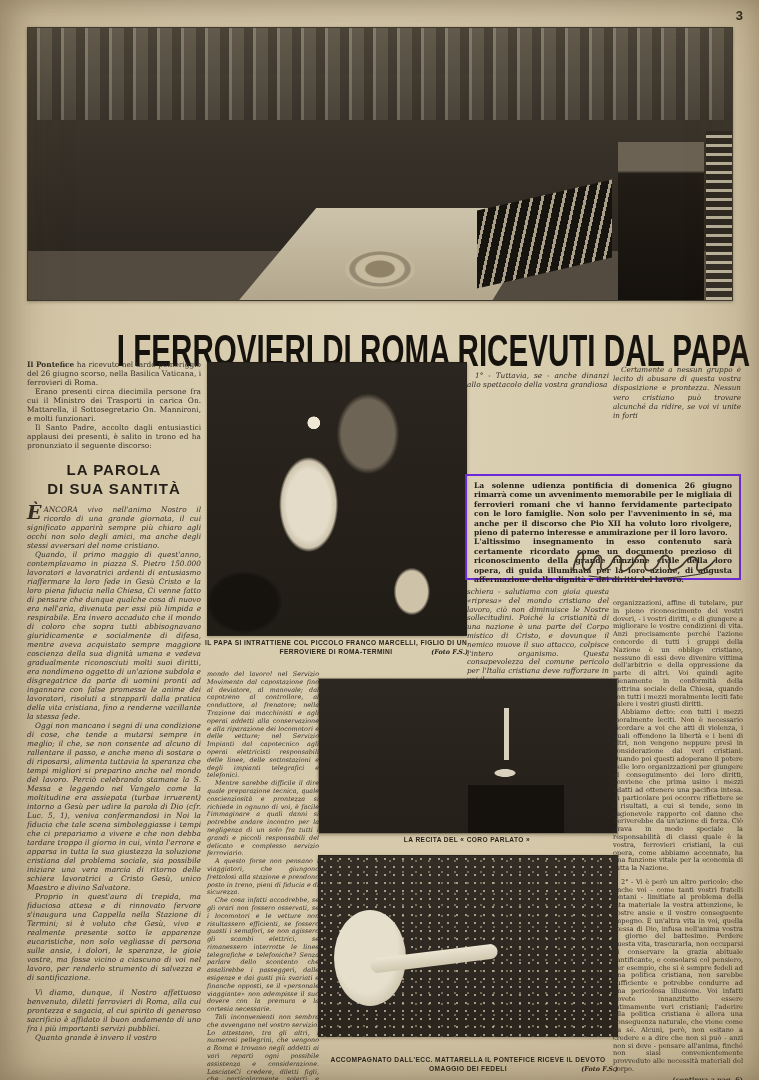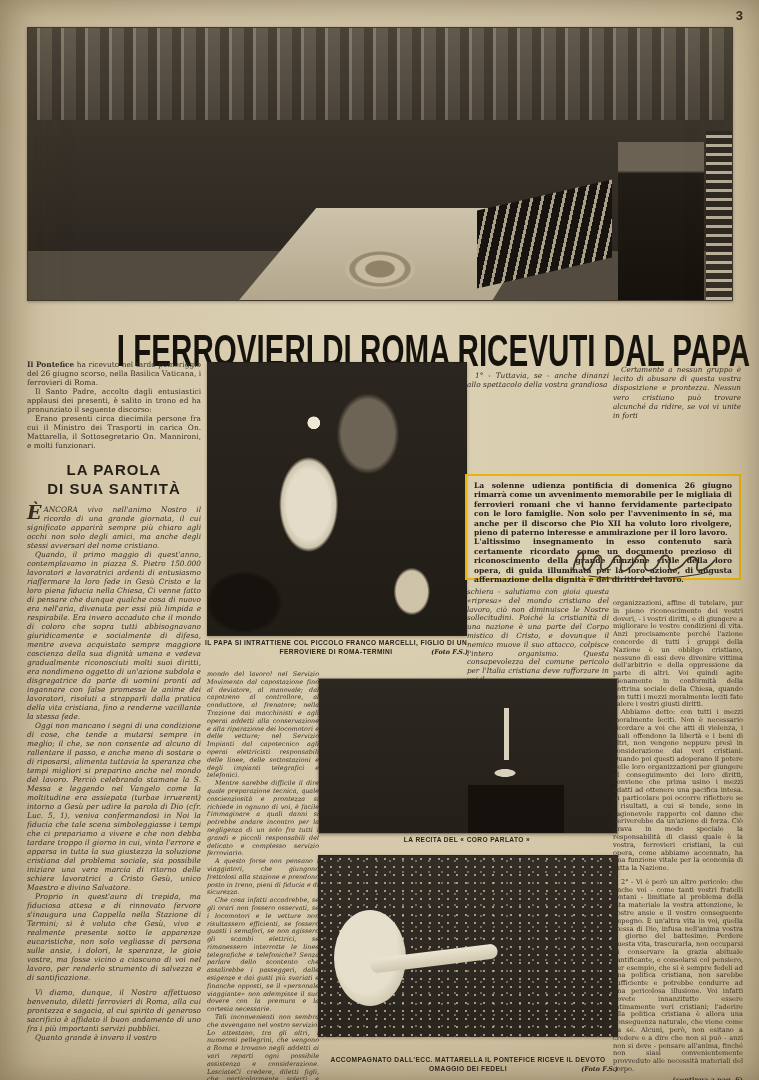--- a/index.html
+++ b/index.html
@@ -92,21 +92,21 @@
   .col2{left:207px;top:671px;width:112px;height:392px;font-size:6.4px;line-height:7.8px;font-style:italic;}
   .col3-top{left:467px;top:365px;width:142px;font-size:7.4px;line-height:9.4px;font-style:italic;}
   .col4-top{left:613px;top:365px;width:128px;font-size:7.2px;line-height:9.2px;font-style:italic;}
   .col3-mid{left:467px;top:588px;width:142px;font-size:7.2px;line-height:8.8px;font-style:italic;}
   .col4-bottom{left:613px;top:600px;width:130px;height:492px;font-size:6.6px;line-height:7.8px;}
   .gap-before{margin-top:6px !important;}
   .dropcap{float:left;font-size:19px;line-height:15px;font-style:italic;margin:0 2px 0 0;font-weight:bold;}
   .continua{text-align:right !important;font-weight:bold;margin-top:3px !important;}
 
   
-  .papal-box{left:465px;top:474px;width:276px;height:106px;border:2px solid #eab308;background:rgba(224,214,190,.35);
+  .papal-box{left:465px;top:474px;width:276px;height:106px;border:2px solid #6d28d9;background:rgba(224,214,190,.35);
     padding:5px 7px;box-sizing:border-box;}
   .papal-box p{margin:0;text-align:justify;font-weight:bold;font-size:7.6px;line-height:9.4px;color:#26211a;}
   .signature{position:absolute;right:10px;bottom:-6px;width:170px;height:44px;pointer-events:none;}
 
   
   .caption{font-family:"Liberation Sans",sans-serif;font-weight:bold;font-size:6.6px;line-height:8.6px;
     letter-spacing:.4px;text-align:center;color:#2a241d;}
   .pope-caption{left:202px;top:639px;width:268px;}
   .coro-caption{left:318px;top:836px;width:298px;}
   .bottom-caption{left:316px;top:1039px;width:304px;}
@@ -128,22 +128,22 @@
     <div class="layer tp-medallion"></div>
     <div class="layer tp-ramp"></div>
     <div class="layer tp-dais"></div>
     <div class="layer tp-guards"></div>
   </div>
 
   <h1 class="abs headline"><span class="headline-inner">I FERROVIERI DI ROMA RICEVUTI DAL PAPA</span></h1>
 
   <div class="abs col col1">
     <p class="roman"><b>Il Pontefice</b><span> ha ricevuto nel tardo pomeriggio del 26 giugno scorso, nella Basilica Vaticana, i ferrovieri di Roma.</span></p>
+    <p class="roman indent">Erano presenti circa diecimila persone fra cui il Ministro dei Trasporti in carica On. Mattarella, il Sottosegretario On. Mannironi, e molti funzionari.</p>
     <p class="roman indent">Il Santo Padre, accolto dagli entusiastici applausi dei presenti, è salito in trono ed ha pronunziato il seguente discorso:</p>
-    <p class="roman indent">Erano presenti circa diecimila persone fra cui il Ministro dei Trasporti in carica On. Mattarella, il Sottosegretario On. Mannironi, e molti funzionari.</p>
     <h2 class="section-heading">
       <span>LA PAROLA</span><br>
       <span>DI SUA SANTITÀ</span>
     </h2>
     <div class="speech">
       <p><span class="dropcap">È</span><span>ANCORA vivo nell'animo Nostro il ricordo di una grande giornata, il cui significato apparirà sempre più chiaro agli occhi non solo degli amici, ma anche degli stessi avversari del nome cristiano.</span></p>
       <p class="indent">Quando, il primo maggio di quest'anno, contemplavamo in piazza S. Pietro 150.000 lavoratori e lavoratrici ardenti di entusiasmo riaffermare la loro fede in Gesù Cristo e la loro piena fiducia nella Chiesa, Ci venne fatto di pensare che dunque qualche cosa di nuovo era nell'aria, divenuta per essi più limpida e respirabile. Era invero accaduto che il mondo di coloro che sopra tutti abbisognavano giuridicamente e socialmente di difesa, mentre aveva acquistato sempre maggiore coscienza della sua dignità umana e vedeva gradualmente riconosciuti molti suoi diritti, era nondimeno oggetto di un'azione subdola e disgregatrice da parte di uomini pronti ad ingannare con false promesse le anime dei lavoratori, risoluti a strapparli dalla pratica della vita cristiana, fino a renderne vacillante la stessa fede.</p>
       <p class="indent">Oggi non mancano i segni di una condizione di cose, che tende a mutarsi sempre in meglio; il che, se non consente ad alcuno di rallentare il passo, e anche meno di sostare o di riposarsi, alimenta tuttavia la speranza che tempi migliori si preparino anche nel mondo del lavoro. Perciò celebrando stamane la S. Messa e leggendo nel Vangelo come la moltitudine era assiepata (turbae irruerent) intorno a Gesù per udire la parola di Dio (cfr. Luc. 5, 1), veniva confermandosi in Noi la fiducia che tale scena simboleggiasse i tempi che ci prepariamo a vivere e che non debba tardare troppo il giorno in cui, vinto l'errore e apparsa in tutta la sua giustezza la soluzione cristiana del problema sociale, sia possibile iniziare una vera marcia di ritorno delle schiere lavoratrici a Cristo Gesù, unico Maestro e divino Salvatore.</p>
       <p class="indent">Proprio in quest'aura di trepida, ma fiduciosa attesa e di rinnovato fervore s'inaugura una Cappella nella Stazione di Termini; si è voluto che Gesù, vivo e realmente presente sotto le apparenze eucaristiche, non solo vegliasse di persona sulle ansie, i dolori, le speranze, le gioie vostre, ma fosse vicino a ciascuno di voi nel lavoro, per renderlo strumento di salvezza e di santificazione.</p>
       <p class="indent gap-before">Vi diamo, dunque, il Nostro affettuoso benvenuto, diletti ferrovieri di Roma, alla cui prontezza e sagacia, al cui spirito di generoso sacrificio è affidato il buon andamento di uno fra i più importanti servizi pubblici.</p>

